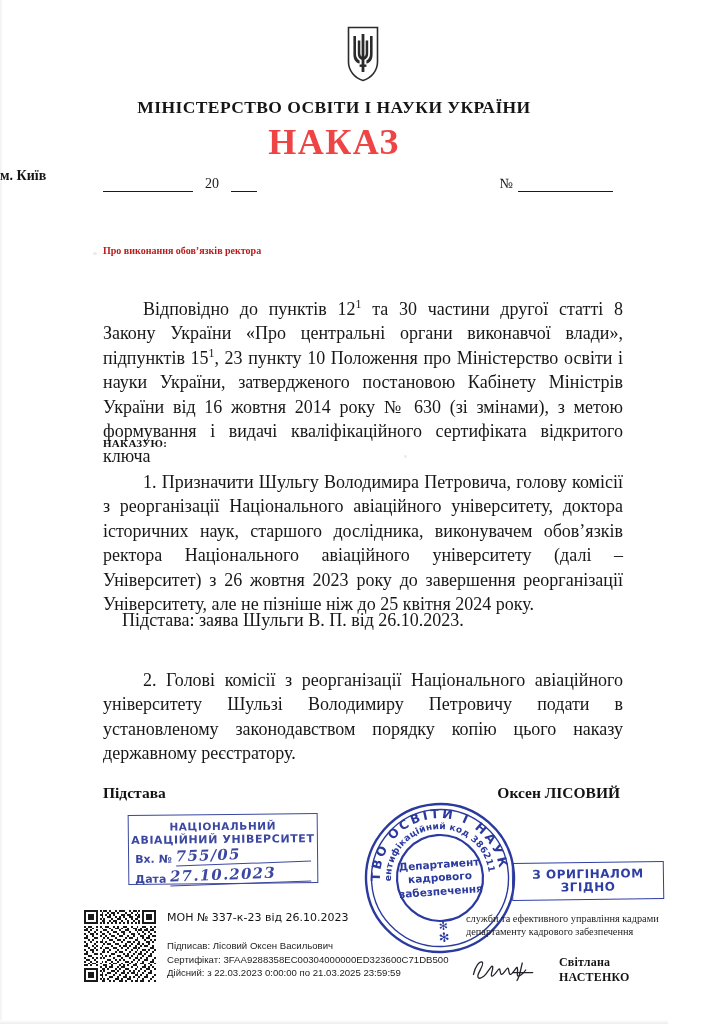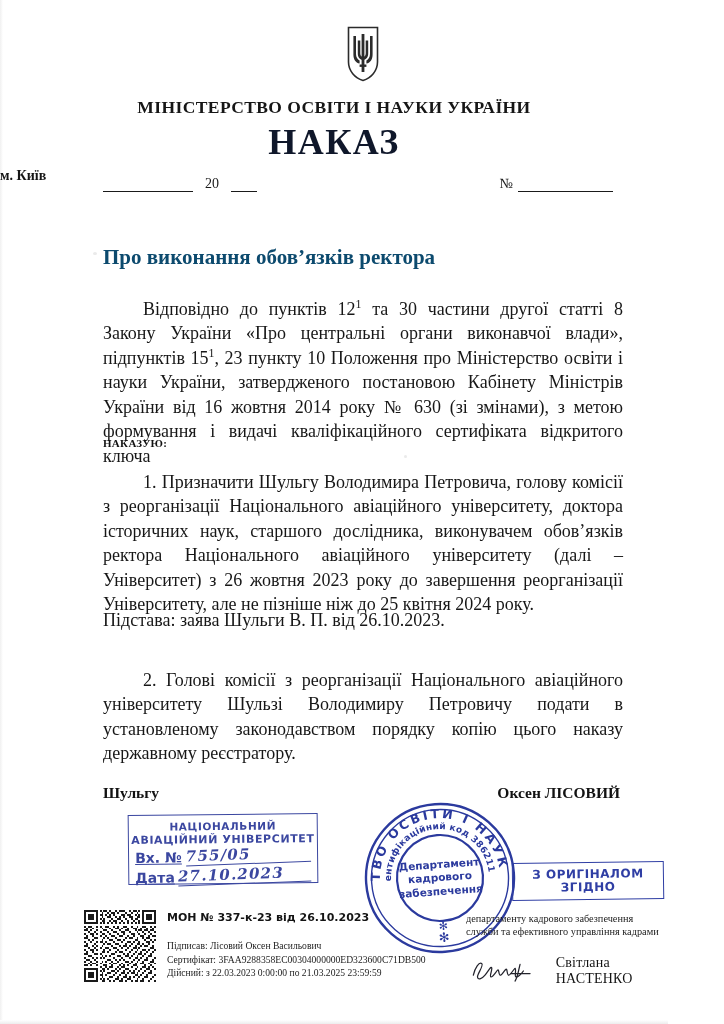--- a/index.html
+++ b/index.html
@@ -60,21 +60,21 @@
     color: #161616;
   }
   .doctype {
     position: absolute;
     left: 0; right: 0;
     top: 121px;
     text-align: center;
     font-size: 36px;
     font-weight: bold;
     letter-spacing: 1.5px;
-    color: #0f172a;
+    color: #ef4444;
   }
   .city {
     position: absolute;
     left: 0; right: 0;
     top: 168px;
     text-align: left;
     font-size: 14px;
     font-weight: bold;
     color: #161616;
   }
@@ -105,23 +105,23 @@
     align-items: flex-end;
     gap: 5px;
   }
   .rule.w-num { width: 95px; }
 
   
   .subject {
     position: absolute;
     left: 103px;
     top: 245px;
-    font-size: 21px;
-    font-weight: bold;
-    color: #0c4a6e;
+    font-size: 10px;
+    font-weight: bold;
+    color: #b91c1c;
   }
 
   
   .body-block {
     position: absolute;
     left: 103px;
     width: 520px;
     font-size: 18px;
     line-height: 1.36;
     text-align: justify;
@@ -132,21 +132,21 @@
   .order-word {
     position: absolute;
     left: 103px;
     top: 437px;
     font-size: 11px;
     font-weight: bold;
     letter-spacing: .3px;
     color: #121212;
   }
   .body-block.p2    { top: 470px; }
-  .body-block.basis { top: 608px; text-align: left; }
+  .body-block.basis { top: 608px; text-align: left; margin-left: 19px; }
   .body-block.p3    { top: 668px; }
 
   .indent { display: inline-block; width: 40px; }
   sup { font-size: .66em; vertical-align: super; line-height: 0; }
 
   
   .sig-title {
     position: absolute;
     left: 103px;
     top: 784px;
@@ -186,25 +186,24 @@
   }
   .reg-stamp .rs-l1 { margin-top: 5px; }
   .reg-stamp .rs-l2 { margin-top: 1px; font-size: 11px; }
   .reg-row {
     display: flex;
     align-items: flex-end;
     margin: 3px 6px 0 6px;
     gap: 4px;
   }
   .reg-row .lbl {
-    font-size: 14px;
+    font-size: 11px;
     font-weight: bold;
     white-space: nowrap;
     padding-bottom: 1px;
-    text-decoration: underline;
   }
   .reg-row .val {
     flex: 1;
     border-bottom: 1px solid #3b47a0;
     font-family: "DejaVu Serif", serif;
     font-size: 15px;
     font-style: italic;
     font-weight: bold;
     letter-spacing: 1.2px;
     line-height: 1.05;
@@ -276,49 +275,49 @@
     top: 955px;
     display: flex;
     align-items: center;
     gap: 2px;
   }
   .handsign {
     width: 86px;
     height: 28px;
   }
   .certifier-name {
-    font-size: 14px;
-    font-weight: normal;
+    font-size: 12px;
+    font-weight: bold;
     color: #141414;
     letter-spacing: .2px;
     margin-left: 12px;
   }
 
   
   .qr {
     position: absolute;
     left: 84px;
     top: 910px;
     width: 72px;
     height: 72px;
   }
   .ds-num {
     position: absolute;
     left: 167px;
     top: 911px;
     font-family: "DejaVu Sans", "Liberation Sans", sans-serif;
     font-size: 11px;
-    font-weight: bold;
+    font-weight: normal;
     color: #141414;
   }
   .ds-lines {
     position: absolute;
     left: 167px;
     top: 939px;
-    font-family: Liberation Serif, serif;
+    font-family: Liberation Sans, sans-serif;
     font-size: 9.6px;
     line-height: 1.42;
     color: #1c1c1c;
     white-space: nowrap;
   }
 </style>
 </head>
 <body>
 
 <div id="page">
@@ -359,21 +358,21 @@
   </div>
 
   <div class="subject">Про виконання обов’язків ректора</div>
 
   <div class="body-block p1"><span class="indent"></span>Відповідно до пунктів 12<sup>1</sup> та 30 частини другої статті 8 Закону України «Про центральні органи виконавчої влади», підпунктів 15<sup>1</sup>, 23 пункту 10 Положення про Міністерство освіти і науки України, затвердженого постановою Кабінету Міністрів України від 16 жовтня 2014 року № 630 (зі змінами), з метою формування і видачі кваліфікаційного сертифіката відкритого ключа</div>
   <div class="order-word">НАКАЗУЮ:</div>
   <div class="body-block p2"><span class="indent"></span>1. Призначити Шульгу Володимира Петровича, голову комісії з реорганізації Національного авіаційного університету, доктора історичних наук, старшого дослідника, виконувачем обов’язків ректора Національного авіаційного університету (далі – Університет) з 26 жовтня 2023 року до завершення реорганізації Університету, але не пізніше ніж до 25 квітня 2024 року.</div>
   <div class="body-block basis">Підстава: заява Шульги В. П. від 26.10.2023.</div>
   <div class="body-block p3"><span class="indent"></span>2. Голові комісії з реорганізації Національного авіаційного університету Шульзі Володимиру Петровичу подати в установленому законодавством порядку копію цього наказу державному реєстратору.</div>
 
-  <div class="sig-title">Шульгу</div>
+  <div class="sig-title">Підстава</div>
   <div class="sig-name">Оксен ЛІСОВИЙ</div>
 
   <div class="reg-stamp">
     <div class="rs-l1">НАЦІОНАЛЬНИЙ</div>
     <div class="rs-l2">АВІАЦІЙНИЙ УНІВЕРСИТЕТ</div>
     <div class="reg-row">
       <span class="lbl">Вх. №</span>
       <span class="val">755/05</span>
     </div>
     <div class="reg-row">
@@ -407,22 +406,22 @@
       <span>забезпечення</span>
     </div>
   </div>
 
   <div class="copy-stamp">
     <span>З ОРИГІНАЛОМ</span>
     <span>ЗГІДНО</span>
   </div>
 
   <div class="certifier">
+    <div>служби та ефективного управління кадрами</div>
     <div>департаменту кадрового забезпечення</div>
-    <div>служби та ефективного управління кадрами</div>
   </div>
   <div class="certifier-sign-row">
     <svg class="handsign" viewBox="0 0 86 28" aria-hidden="true">
       <g fill="none" stroke="#23232c" stroke-width="1.5" stroke-linecap="round">
         <path d="M4 19 C6 10 11 3 14 5 C17 7 9 17 9 21 C9 25 14 24 18 19 C22 14 25 8 26 10 C27 13 23 20 25 21 C27 22 31 15 33 13 C35 11 34 18 36 19 C38 20 41 13 43 12 C45 11 44 18 46 19 C48 20 52 12 54 11"></path>
         <path d="M54 11 C56 13 53 20 55 21 C57 22 62 17 64 14"></path>
         <path d="M60 6 C58 14 57 22 54 26"></path>
         <path d="M49 17 H72"></path>
       </g>
     </svg>

